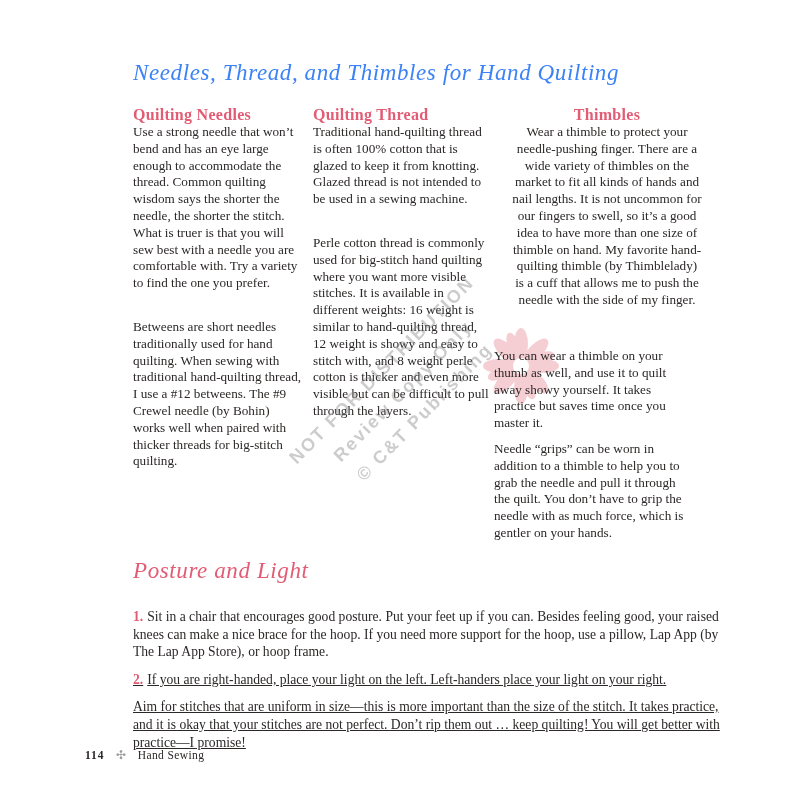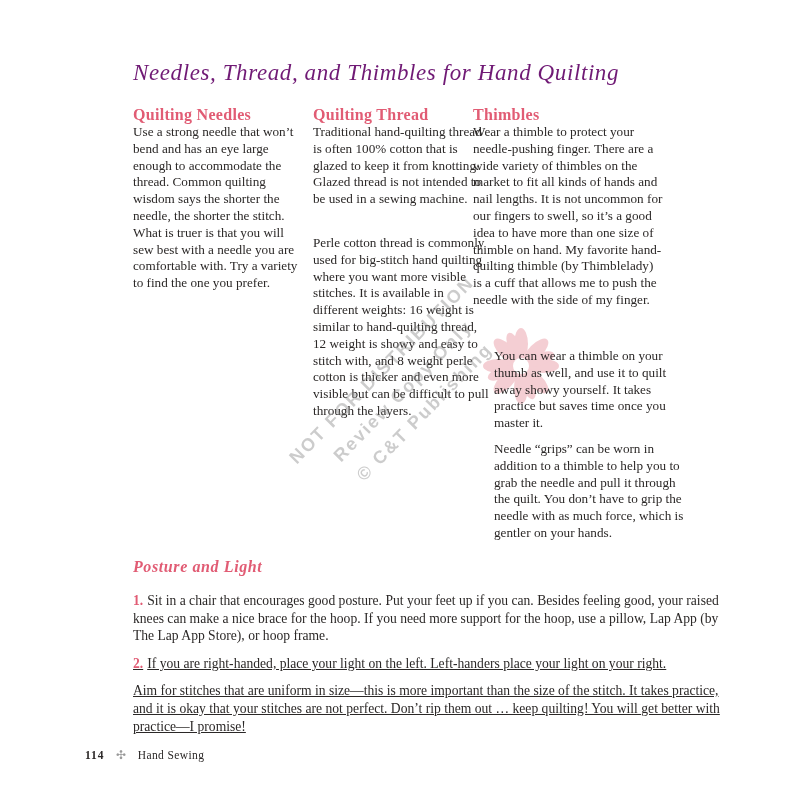--- a/index.html
+++ b/index.html
@@ -16,29 +16,29 @@
 
   
   .page-title {
     position: absolute;
     left: 133px;
     top: 60px;
     font-size: 23px;
     font-style: italic;
     font-weight: normal;
     letter-spacing: 0.6px;
-    color: #701a75;
+    color: #3b82f6;
     white-space: nowrap;
   }
 
   
   .col { position: absolute; top: 106px; }
   .col-1 { left: 133px; width: 172px; }
   .col-2 { left: 313px; width: 178px; }
-  .col-3 { left: 473px; width: 192px; }
+  .col-3 { left: 511px; width: 192px; text-align: center; }
 
   .col-heading {
     font-size: 16px;
     font-weight: bold;
     color: #e15c74;
     letter-spacing: 0.3px;
   }
   .body-par {
     font-size: 13.2px;
     line-height: 16.8px;
@@ -78,26 +78,26 @@
   .tip-par + .tip-par { margin-top: 9px; font-family: Liberation Serif, serif; }
 
   
   .posture {
     position: absolute;
     left: 133px;
     top: 558px;
     width: 590px;
   }
   .section-title {
-    font-size: 16px;
+    font-size: 23px;
     font-style: italic;
-    font-weight: bold;
+    font-weight: normal;
     letter-spacing: 0.6px;
     color: #e15c74;
-    margin-bottom: 16px;
+    margin-bottom: 24px;
   }
   .step, .closing-par {
     font-size: 13.6px;
     line-height: 17.6px;
   }
   .step + .step, .step + .closing-par, .closing-par { margin-top: 10px; text-decoration: underline; }
   .step-number {
     color: #e15c74;
     font-weight: bold;
     margin-right: 4px;
@@ -143,20 +143,21 @@
 </head>
 <body>
 
 <div class="page">
 
   <h1 class="page-title">Needles, Thread, and Thimbles for Hand Quilting</h1>
 
   <div class="col col-1">
     <h2 class="col-heading">Quilting Needles</h2>
     <p class="body-par">Use a strong needle that won’t bend and has an eye large enough to accommodate the thread. Common quilting wisdom says the shorter the needle, the shorter the stitch. What is truer is that you will sew best with a needle you are comfortable with. Try a variety to find the one you prefer.</p>
+    <p class="body-par">Betweens are short needles traditionally used for hand quilting. When sewing with traditional hand-quilting thread, I use a #12 betweens. The #9 Crewel needle (by Bohin) works well when paired with thicker threads for big-stitch quilting.</p>
   </div>
 
   <div class="col col-2">
     <h2 class="col-heading">Quilting Thread</h2>
     <p class="body-par">Traditional hand-quilting thread is often 100% cotton that is glazed to keep it from knotting. Glazed thread is not intended to be used in a sewing machine.</p>
     <p class="body-par">Perle cotton thread is commonly used for big-stitch hand quilting where you want more visible stitches. It is available in different weights: 16 weight is similar to hand-quilting thread, 12 weight is showy and easy to stitch with, and 8 weight perle cotton is thicker and even more visible but can be difficult to pull through the layers.</p>
   </div>
 
   <div class="col col-3">
     <h2 class="col-heading">Thimbles</h2>

